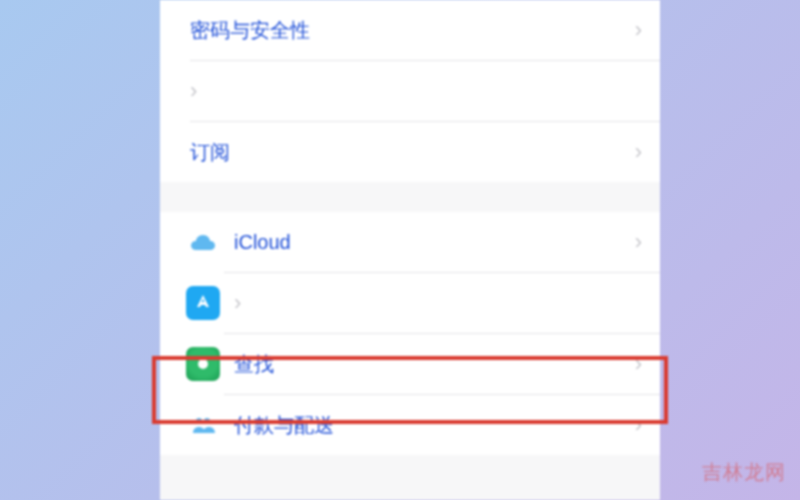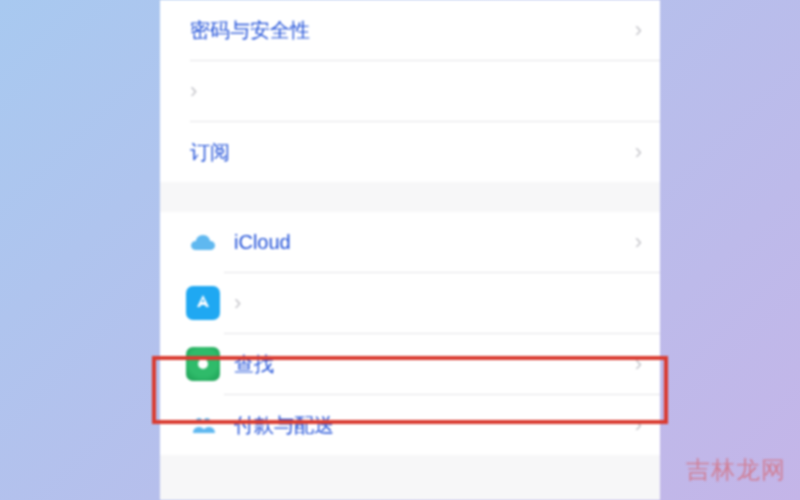--- a/index.html
+++ b/index.html
@@ -103,21 +103,21 @@
       left: 152px;
       top: 356px;
       width: 516px;
       height: 68px;
     }
     .watermark {
       position: absolute;
       right: 14px;
       bottom: 14px;
       color: rgba(220, 80, 80, 0.55);
-      font-size: 24px;
+      font-size: 20px;
       font-weight: 500;
       letter-spacing: 1px;
     }
   </style>
 </head>
 <body>
 
 <div class="panel">
 
   <div class="group1">

